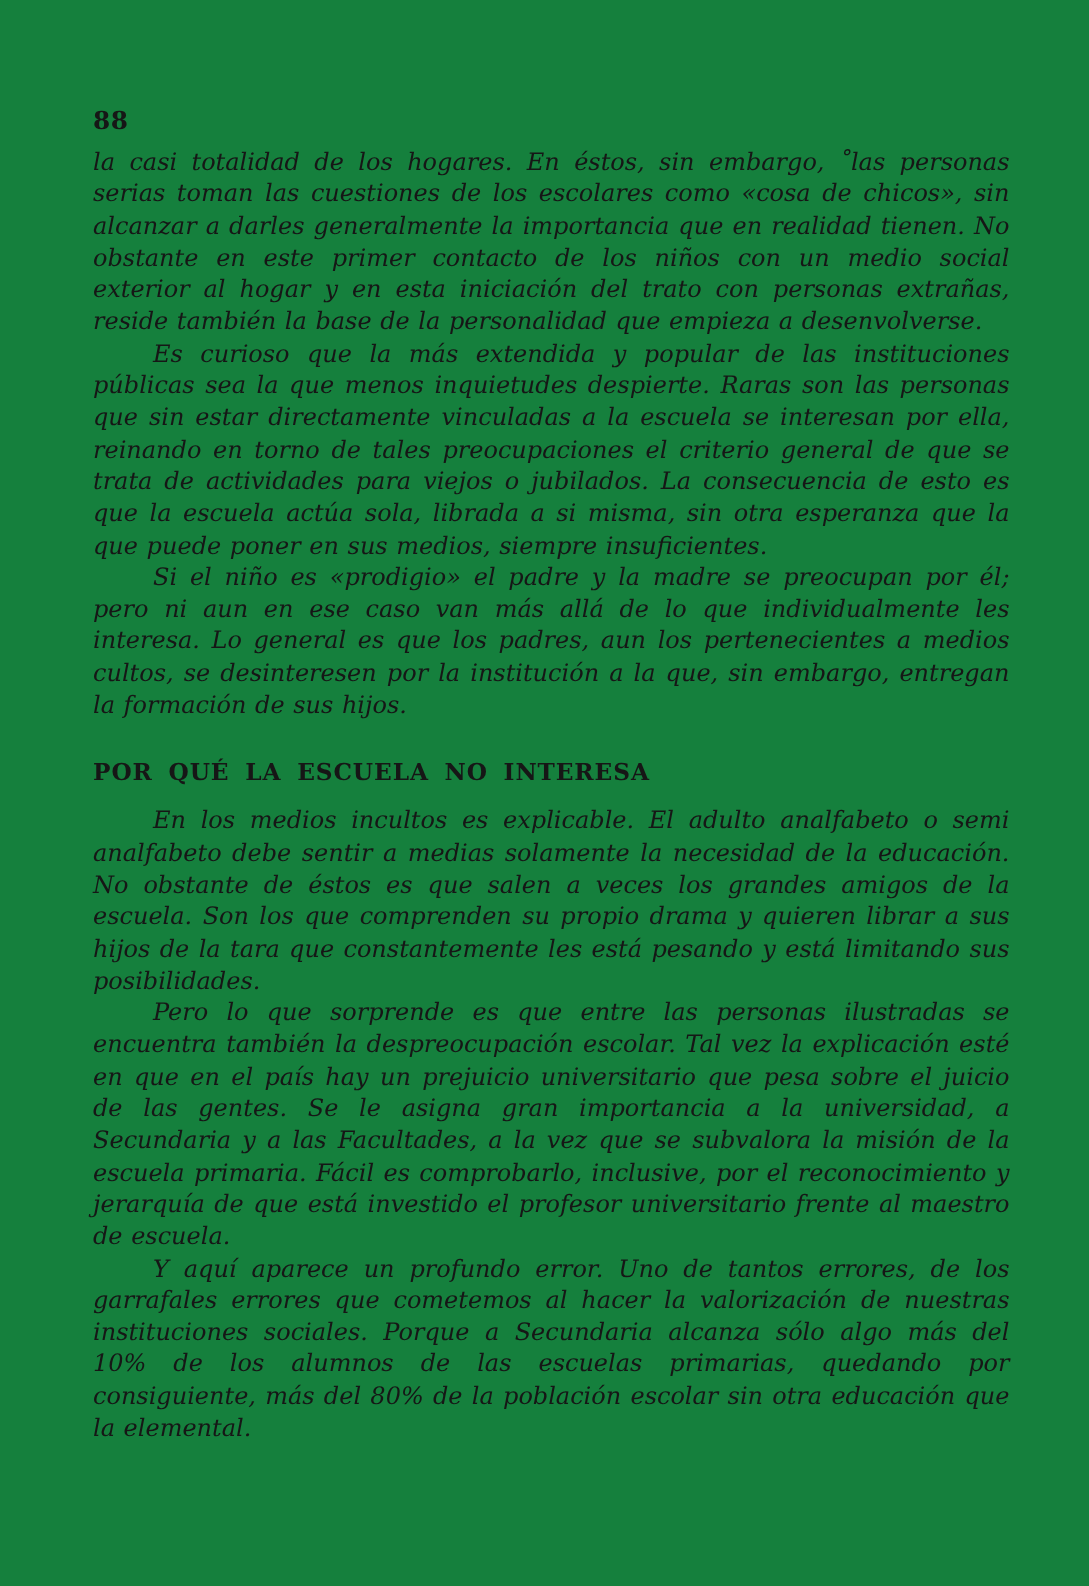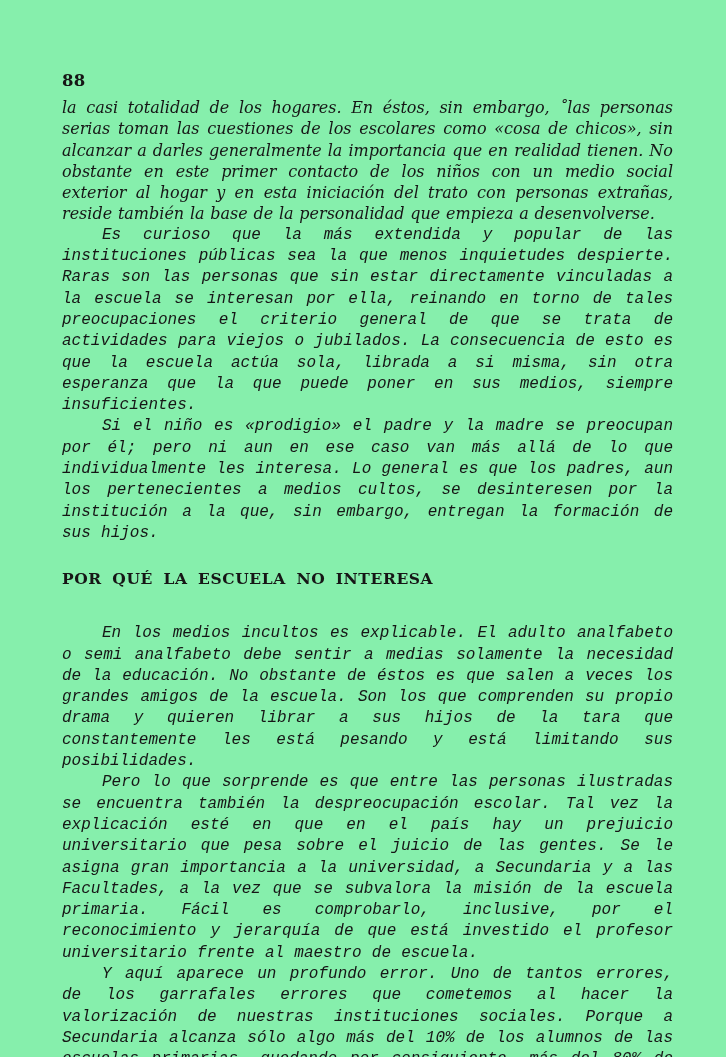--- a/index.html
+++ b/index.html
@@ -4,21 +4,21 @@
 <style>
   html, body {
     margin: 0;
     padding: 0;
     background: #ffffff;
   }
   .scan-page {
     position: relative;
     width: 726px;
     height: 1057px;
-    background: #86efac;
+    background: #15803d;
     overflow: hidden;
     font-family: "DejaVu Serif", serif;
     color: #161616;
   }
   .content {
     position: absolute;
     left: 62px;
     top: 72px;
     width: 611px;
   }
@@ -34,30 +34,29 @@
     font-style: italic;
     font-weight: 500;
     font-size: 16px;
     line-height: 21.3px;
     text-align: justify;
     margin: 0;
     word-spacing: 0.04em;
   }
   .para.indent {
     text-indent: 40px;
-    font-family: Liberation Mono, monospace;
   }
   .section-heading {
     font-style: normal;
     font-weight: 600;
     font-size: 15.5px;
     line-height: 19px;
     letter-spacing: 0.6px;
     word-spacing: 4.5px;
-    margin: 25px 0 35px 0;
+    margin: 25px 0 12px 0;
   }
 </style>
 </head>
 <body>
 
 <div class="scan-page">
   <div class="content">
 
     <p class="page-number">88</p>
 

